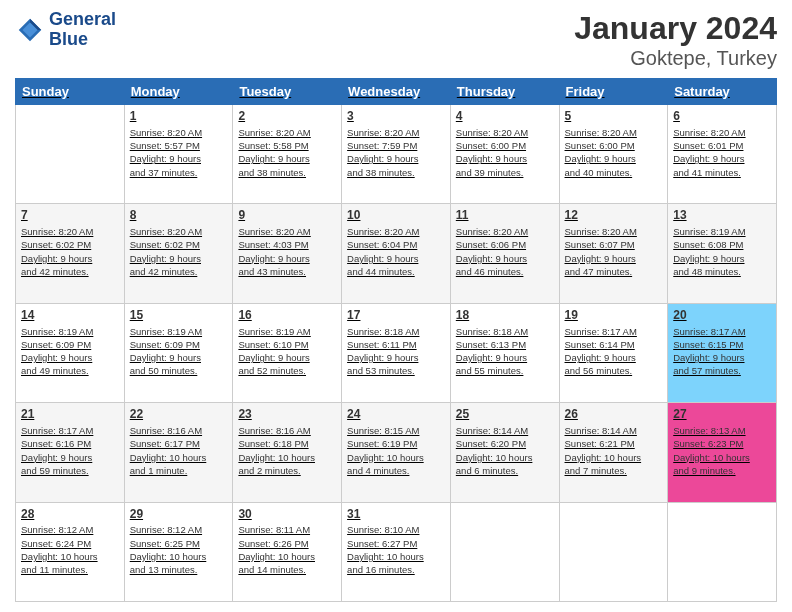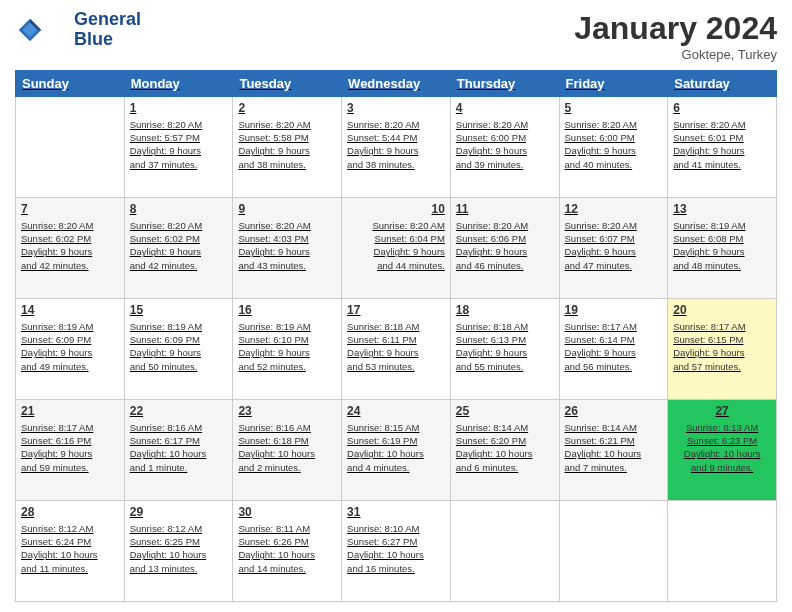--- a/index.html
+++ b/index.html
@@ -29,36 +29,35 @@
       gap: 4px;
     }
     .logo-text {
       font-size: 18px;
       font-weight: bold;
       color: #1a4a8a;
       line-height: 1.1;
     }
     .logo-text span {
       display: block;
-      margin-left: 25px;
     }
     .logo-icon {
       width: 30px;
       height: 30px;
     }
     .title-section {
       text-align: right;
     }
     .month-year {
       font-size: 32px;
       font-weight: bold;
       color: #333;
     }
     .location {
-      font-size: 13px;
+      font-size: 20px;
       color: #555;
     }
     .calendar-table {
       width: 100%;
       border-collapse: collapse;
       flex: 1;
       text-decoration: underline;
     }
     .calendar-table th {
       background-color: #2a6db5;
@@ -126,21 +125,21 @@
     <tbody id="calendar-body">
     <tr>
           <td style="background-color: rgb(255, 255, 255);"></td>
           <td style="background-color: rgb(255, 255, 255);">
             <div class="cell-content"><span class="day-number">1</span><span>Sunrise: 8:20 AM</span><br><span>Sunset: 5:57 PM</span><br><span>Daylight: 9 hours</span><br><span>and 37 minutes.</span></div>
           </td>
           <td style="background-color: rgb(255, 255, 255);">
             <div class="cell-content"><span class="day-number">2</span><span>Sunrise: 8:20 AM</span><br><span>Sunset: 5:58 PM</span><br><span>Daylight: 9 hours</span><br><span>and 38 minutes.</span></div>
           </td>
           <td style="background-color: rgb(255, 255, 255);">
-            <div class="cell-content"><span class="day-number">3</span><span>Sunrise: 8:20 AM</span><br><span>Sunset: 5:44 PM</span><br><span>Daylight: 9 hours</span><br><span>and 38 minutes.</span></div>
+            <div class="cell-content"><span class="day-number">3</span><span>Sunrise: 8:20 AM</span><br><span>Sunset: 7:59 PM</span><br><span>Daylight: 9 hours</span><br><span>and 38 minutes.</span></div>
           </td>
           <td style="background-color: rgb(255, 255, 255);">
             <div class="cell-content"><span class="day-number">4</span><span>Sunrise: 8:20 AM</span><br><span>Sunset: 6:00 PM</span><br><span>Daylight: 9 hours</span><br><span>and 39 minutes.</span></div>
           </td>
           <td style="background-color: rgb(255, 255, 255);">
             <div class="cell-content"><span class="day-number">5</span><span>Sunrise: 8:20 AM</span><br><span>Sunset: 6:00 PM</span><br><span>Daylight: 9 hours</span><br><span>and 40 minutes.</span></div>
           </td>
           <td style="background-color: rgb(255, 255, 255);">
             <div class="cell-content"><span class="day-number">6</span><span>Sunrise: 8:20 AM</span><br><span>Sunset: 6:01 PM</span><br><span>Daylight: 9 hours</span><br><span>and 41 minutes.</span></div>
           </td>
@@ -148,21 +147,21 @@
         <tr>
           <td style="background-color: rgb(245, 245, 245);">
             <div class="cell-content"><span class="day-number">7</span><span>Sunrise: 8:20 AM</span><br><span>Sunset: 6:02 PM</span><br><span>Daylight: 9 hours</span><br><span>and 42 minutes.</span></div>
           </td>
           <td style="background-color: rgb(245, 245, 245);">
             <div class="cell-content"><span class="day-number">8</span><span>Sunrise: 8:20 AM</span><br><span>Sunset: 6:02 PM</span><br><span>Daylight: 9 hours</span><br><span>and 42 minutes.</span></div>
           </td>
           <td style="background-color: rgb(245, 245, 245);">
             <div class="cell-content"><span class="day-number">9</span><span>Sunrise: 8:20 AM</span><br><span>Sunset: 4:03 PM</span><br><span>Daylight: 9 hours</span><br><span>and 43 minutes.</span></div>
           </td>
-          <td style="background-color: rgb(245, 245, 245); text-align: right;">
+          <td style="background-color: rgb(245, 245, 245);">
             <div class="cell-content"><span class="day-number">10</span><span>Sunrise: 8:20 AM</span><br><span>Sunset: 6:04 PM</span><br><span>Daylight: 9 hours</span><br><span>and 44 minutes.</span></div>
           </td>
           <td style="background-color: rgb(245, 245, 245);">
             <div class="cell-content"><span class="day-number">11</span><span>Sunrise: 8:20 AM</span><br><span>Sunset: 6:06 PM</span><br><span>Daylight: 9 hours</span><br><span>and 46 minutes.</span></div>
           </td>
           <td style="background-color: rgb(245, 245, 245); margin-left: 16px;">
             <div class="cell-content"><span class="day-number">12</span><span>Sunrise: 8:20 AM</span><br><span>Sunset: 6:07 PM</span><br><span>Daylight: 9 hours</span><br><span>and 47 minutes.</span></div>
           </td>
           <td style="background-color: rgb(245, 245, 245);">
             <div class="cell-content"><span class="day-number">13</span><span>Sunrise: 8:19 AM</span><br><span>Sunset: 6:08 PM</span><br><span>Daylight: 9 hours</span><br><span>and 48 minutes.</span></div>
@@ -180,21 +179,21 @@
           </td>
           <td style="background-color: rgb(255, 255, 255);">
             <div class="cell-content"><span class="day-number">17</span><span>Sunrise: 8:18 AM</span><br><span>Sunset: 6:11 PM</span><br><span>Daylight: 9 hours</span><br><span>and 53 minutes.</span></div>
           </td>
           <td style="background-color: rgb(255, 255, 255);">
             <div class="cell-content"><span class="day-number">18</span><span>Sunrise: 8:18 AM</span><br><span>Sunset: 6:13 PM</span><br><span>Daylight: 9 hours</span><br><span>and 55 minutes.</span></div>
           </td>
           <td style="background-color: rgb(255, 255, 255);">
             <div class="cell-content"><span class="day-number">19</span><span>Sunrise: 8:17 AM</span><br><span>Sunset: 6:14 PM</span><br><span>Daylight: 9 hours</span><br><span>and 56 minutes.</span></div>
           </td>
-          <td style="background-color: #fef9c3;">
+          <td style="background-color: #7dd3fc;">
             <div class="cell-content"><span class="day-number">20</span><span>Sunrise: 8:17 AM</span><br><span>Sunset: 6:15 PM</span><br><span>Daylight: 9 hours</span><br><span>and 57 minutes.</span></div>
           </td>
         </tr>
         <tr>
           <td style="background-color: rgb(245, 245, 245);">
             <div class="cell-content"><span class="day-number">21</span><span>Sunrise: 8:17 AM</span><br><span>Sunset: 6:16 PM</span><br><span>Daylight: 9 hours</span><br><span>and 59 minutes.</span></div>
           </td>
           <td style="background-color: rgb(245, 245, 245);">
             <div class="cell-content"><span class="day-number">22</span><span>Sunrise: 8:16 AM</span><br><span>Sunset: 6:17 PM</span><br><span>Daylight: 10 hours</span><br><span>and 1 minute.</span></div>
           </td>
@@ -203,21 +202,21 @@
           </td>
           <td style="background-color: rgb(245, 245, 245);">
             <div class="cell-content"><span class="day-number">24</span><span>Sunrise: 8:15 AM</span><br><span>Sunset: 6:19 PM</span><br><span>Daylight: 10 hours</span><br><span>and 4 minutes.</span></div>
           </td>
           <td style="background-color: rgb(245, 245, 245);">
             <div class="cell-content"><span class="day-number">25</span><span>Sunrise: 8:14 AM</span><br><span>Sunset: 6:20 PM</span><br><span>Daylight: 10 hours</span><br><span>and 6 minutes.</span></div>
           </td>
           <td style="background-color: rgb(245, 245, 245);">
             <div class="cell-content"><span class="day-number">26</span><span>Sunrise: 8:14 AM</span><br><span>Sunset: 6:21 PM</span><br><span>Daylight: 10 hours</span><br><span>and 7 minutes.</span></div>
           </td>
-          <td style="background-color: #22c55e; text-align: center;">
+          <td style="background-color: #ec4899;">
             <div class="cell-content"><span class="day-number">27</span><span>Sunrise: 8:13 AM</span><br><span>Sunset: 6:23 PM</span><br><span>Daylight: 10 hours</span><br><span>and 9 minutes.</span></div>
           </td>
         </tr>
         <tr>
           <td style="background-color: rgb(255, 255, 255);">
             <div class="cell-content"><span class="day-number">28</span><span>Sunrise: 8:12 AM</span><br><span>Sunset: 6:24 PM</span><br><span>Daylight: 10 hours</span><br><span>and 11 minutes.</span></div>
           </td>
           <td style="background-color: rgb(255, 255, 255);">
             <div class="cell-content"><span class="day-number">29</span><span>Sunrise: 8:12 AM</span><br><span>Sunset: 6:25 PM</span><br><span>Daylight: 10 hours</span><br><span>and 13 minutes.</span></div>
           </td>

